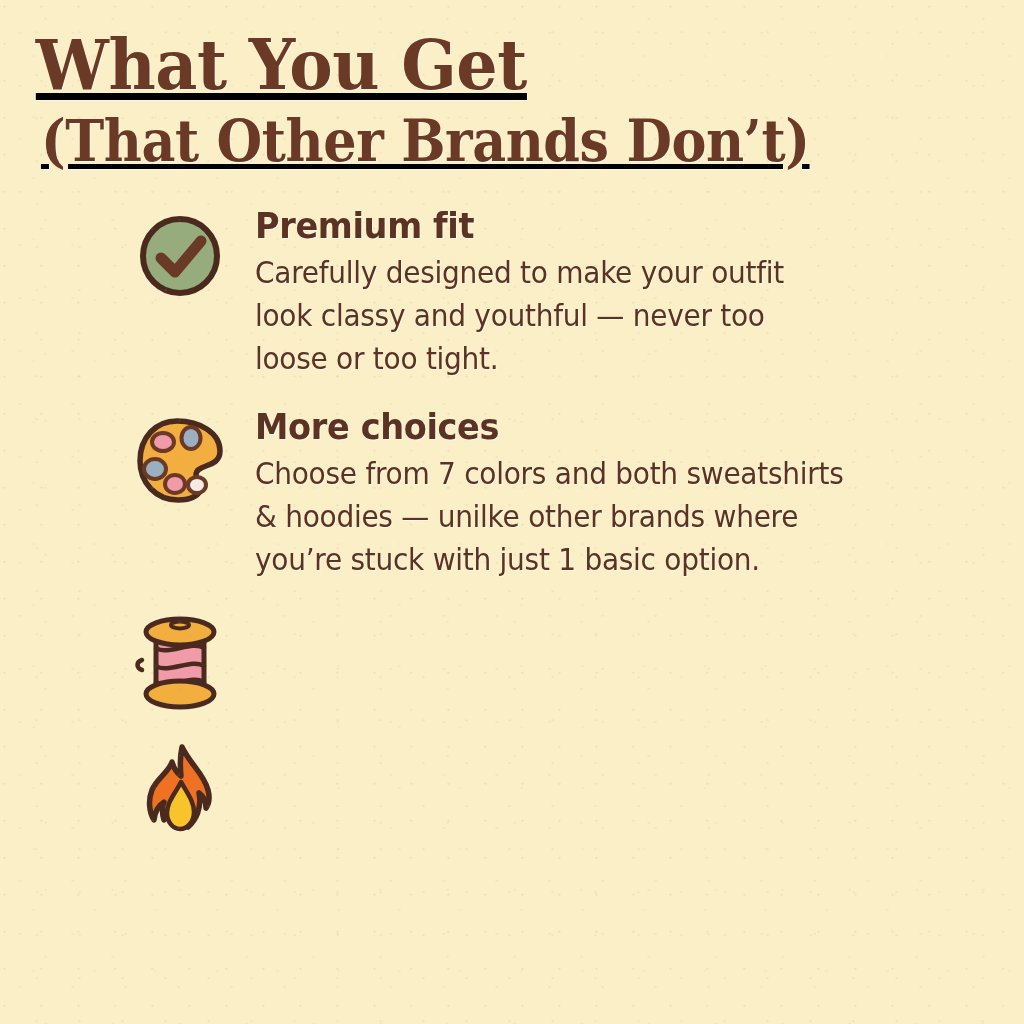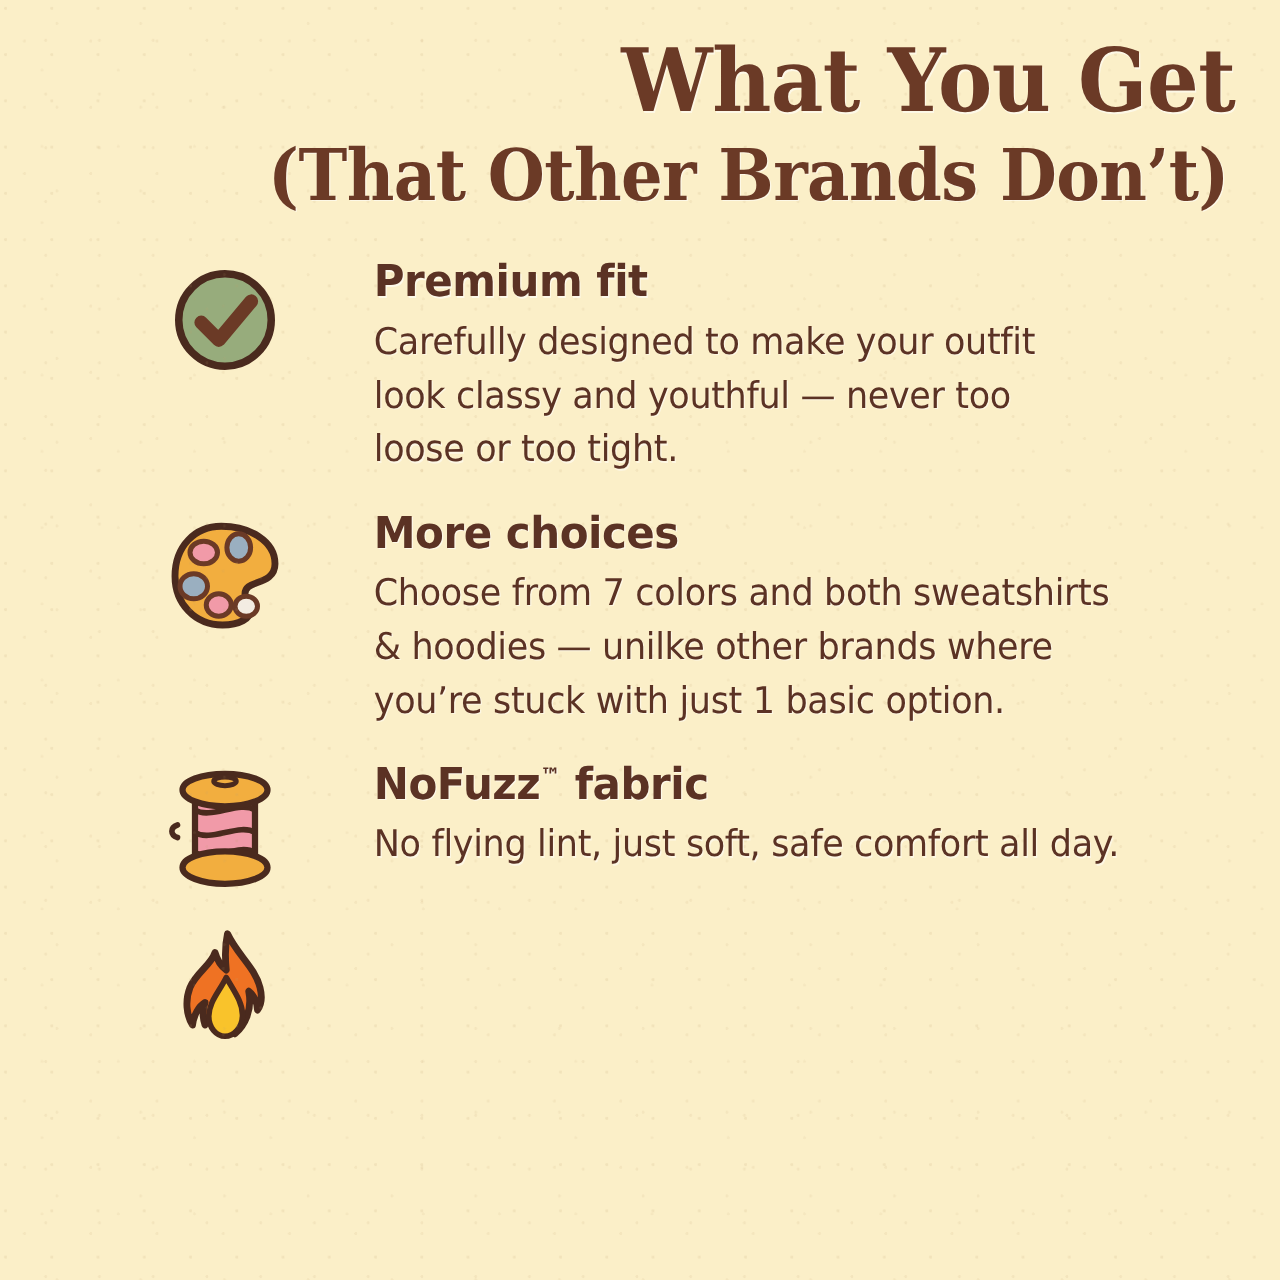--- a/index.html
+++ b/index.html
@@ -32,21 +32,22 @@
   .page {
     position: relative;
     width: 1024px;
     height: 1024px;
     box-sizing: border-box;
   }
 
   
   .title-block {
     padding-top: 24px;
-    text-align: right;
+    text-align: left;
+    text-decoration: underline;
   }
   .title-line {
     font-family: "DejaVu Serif", "Liberation Serif", serif;
     font-weight: bold;
     color: #6b3a26;
     letter-spacing: -0.5px;
     text-shadow: 1px 1px 0 rgba(255,255,255,.55);
     white-space: nowrap;
   }
   .title-line-1 {
@@ -63,21 +64,20 @@
   
   .features {
     margin-top: 30px;
     padding-left: 132px;
     padding-right: 60px;
   }
   .feature {
     display: flex;
     align-items: flex-start;
     margin-bottom: 24px;
-    gap: 44px;
   }
   .feature-icon {
     flex: 0 0 96px;
     width: 96px;
     height: 96px;
     display: flex;
     align-items: flex-start;
     justify-content: center;
     margin-top: 4px;
   }
@@ -189,28 +189,20 @@
         <svg width="92" height="98" viewBox="0 0 92 98">
           <path d="M8 58 C2 56 2 50 8 48" fill="none" stroke="#4a2a1e" stroke-width="4.5" stroke-linecap="round"></path>
           <rect x="22" y="20" width="48" height="62" fill="#f19aa8" stroke="#4a2a1e" stroke-width="5"></rect>
           <path d="M22 36 C34 44 58 28 70 36" fill="none" stroke="#4a2a1e" stroke-width="4.5" stroke-linecap="round"></path>
           <path d="M22 54 C34 62 58 46 70 54" fill="none" stroke="#4a2a1e" stroke-width="4.5" stroke-linecap="round"></path>
           <path d="M22 70 C34 78 58 62 70 70" fill="none" stroke="#4a2a1e" stroke-width="4.5" stroke-linecap="round"></path>
           <ellipse cx="46" cy="20" rx="34" ry="13" fill="#f2ae3f" stroke="#4a2a1e" stroke-width="5"></ellipse>
           <ellipse cx="46" cy="13" rx="9" ry="3.5" fill="#f2ae3f" stroke="#4a2a1e" stroke-width="4"></ellipse>
           <ellipse cx="46" cy="82" rx="34" ry="13" fill="#f2ae3f" stroke="#4a2a1e" stroke-width="5"></ellipse>
         </svg>
-      </div>
-      <div class="feature-text">
-        <div class="feature-heading">
-          <span>NoFuzz</span><span class="tm">™</span><span> fabric</span>
-        </div>
-        <div class="feature-body">
-          <span class="ln">No flying lint, just soft, safe comfort all day.</span>
-        </div>
       </div>
     </div>
 
     <div class="feature row-4">
       <div class="feature-icon">
         <svg width="88" height="102" viewBox="0 0 88 102">
           <path d="M46 5
                    C54 22 68 32 72 48
                    C74 56 73 62 70 66
                    C70 60 67 54 63 51

